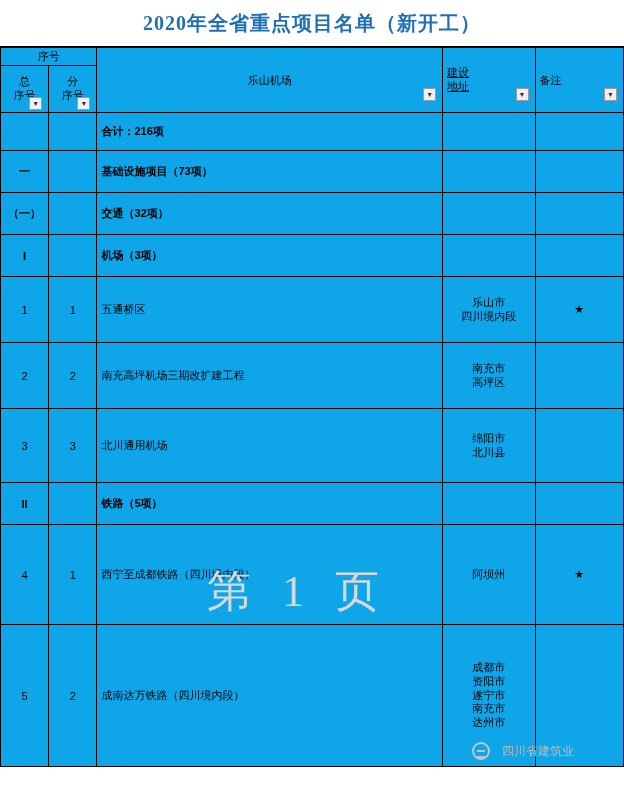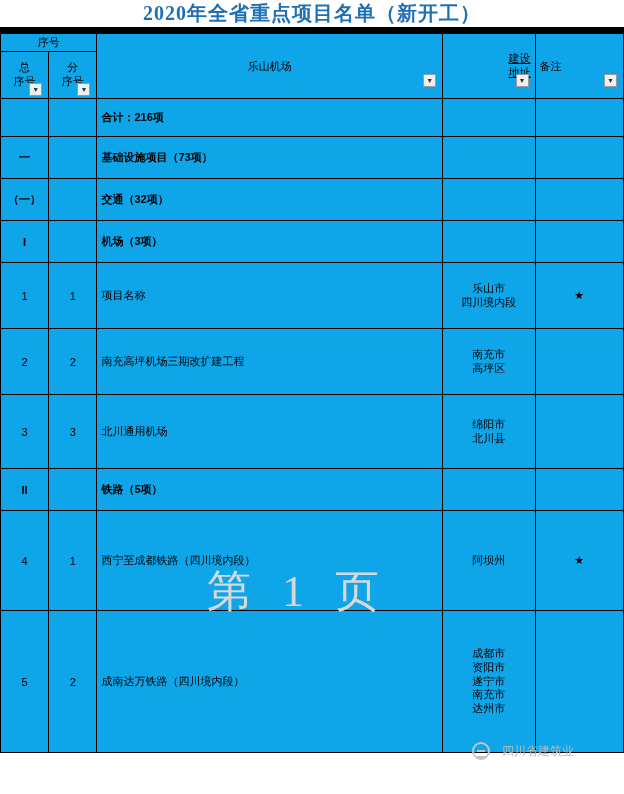--- a/index.html
+++ b/index.html
@@ -11,25 +11,25 @@
   }
   #sheet {
     position: relative;
     width: 624px;
     height: 794px;
     overflow: hidden;
     background: #ffffff;
   }
   
   .title-row {
-    height: 33px;
+    height: 47px;
     display: flex;
     align-items: center;
     justify-content: center;
-    border-bottom: 6px solid #000000;
+    border-bottom: 1px solid #000000;
     background: #fff;
   }
   .title-text {
     font-size: 20px;
     font-weight: bold;
     color: #1F6FB5;
     letter-spacing: 1px;
     font-family: "Liberation Serif", serif;
   }
   
@@ -151,21 +151,21 @@
     <thead>
       <tr>
         <th class="hdr hdr-seq-label" colspan="2">序号</th>
         <th class="hdr" rowspan="2">
           <div class="hdr-body" style="display:flex;align-items:center;justify-content:center;">
             <span>乐山机场</span>
             <span class="filter-btn">▼</span>
           </div>
         </th>
         <th class="hdr" rowspan="2">
-          <div class="hdr-body" style="display:flex;align-items:center;justify-content:flex-end;text-decoration:underline;">
+          <div class="hdr-body" style="display:flex;align-items:center;justify-content:flex-start;text-decoration:underline;">
             <span class="multiline">建设
 地址</span>
             <span class="filter-btn">▼</span>
           </div>
         </th>
         <th class="hdr" rowspan="2">
           <div class="hdr-body" style="display:flex;align-items:center;">
             <span>备注</span>
             <span class="filter-btn">▼</span>
           </div>
@@ -218,21 +218,21 @@
         <td class="center bold">I</td>
         <td class="center"></td>
         <td class="left bold">机场（3项）</td>
         <td class="center multiline"></td>
         <td class="center"></td>
       </tr>
 
       <tr class="r-item1">
         <td class="center">1</td>
         <td class="center">1</td>
-        <td class="left">项目名称</td>
+        <td class="left">五通桥区</td>
         <td class="center multiline">乐山市
 四川境内段</td>
         <td class="center star">★</td>
       </tr>
 
       <tr class="r-item2">
         <td class="center">2</td>
         <td class="center">2</td>
         <td class="left">南充高坪机场三期改扩建工程</td>
         <td class="center multiline">南充市

